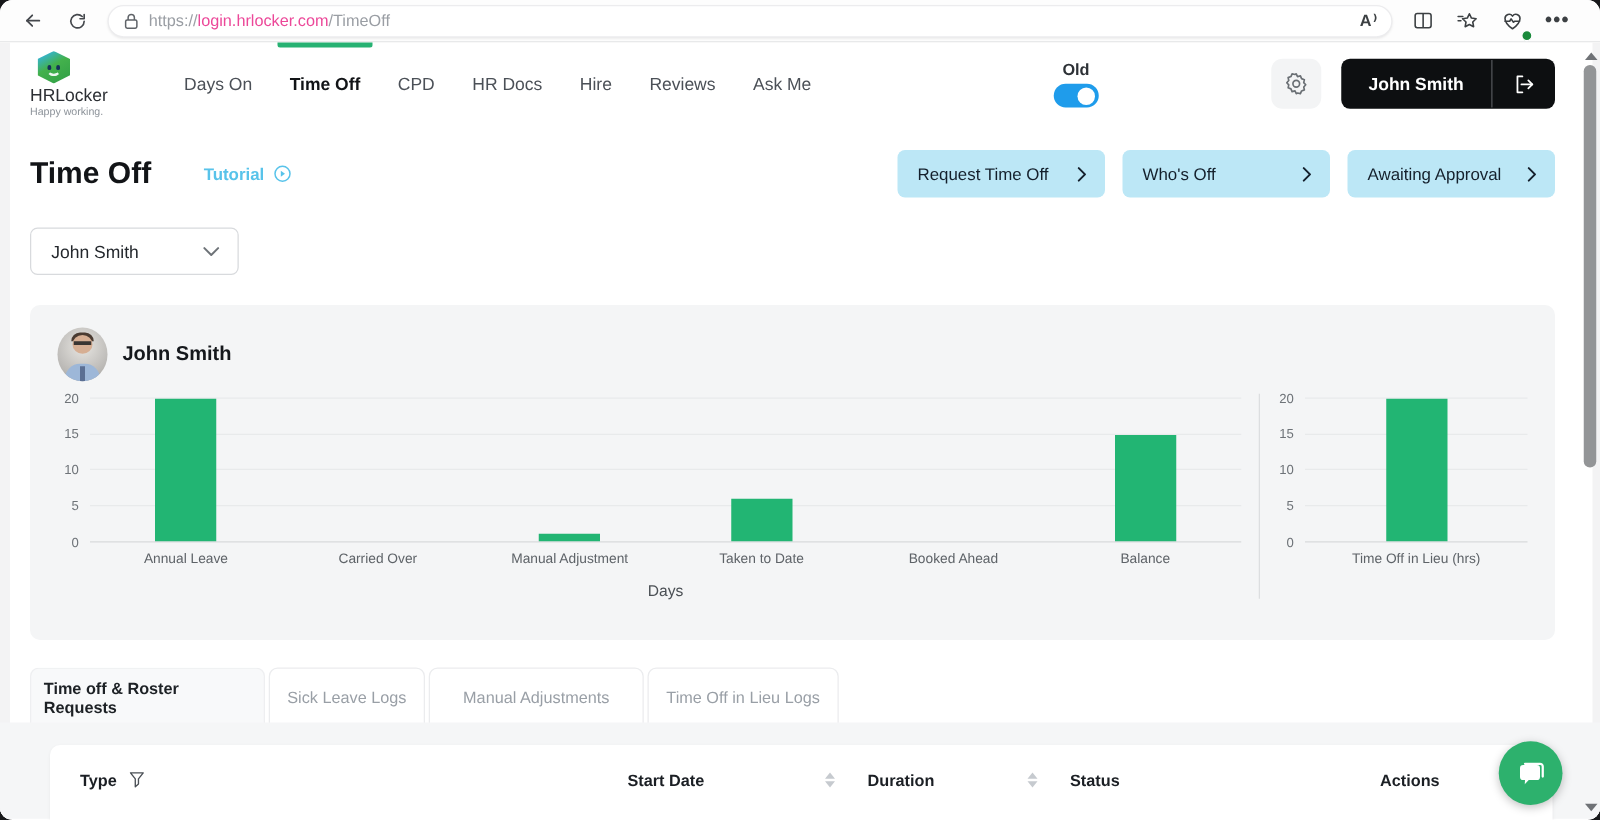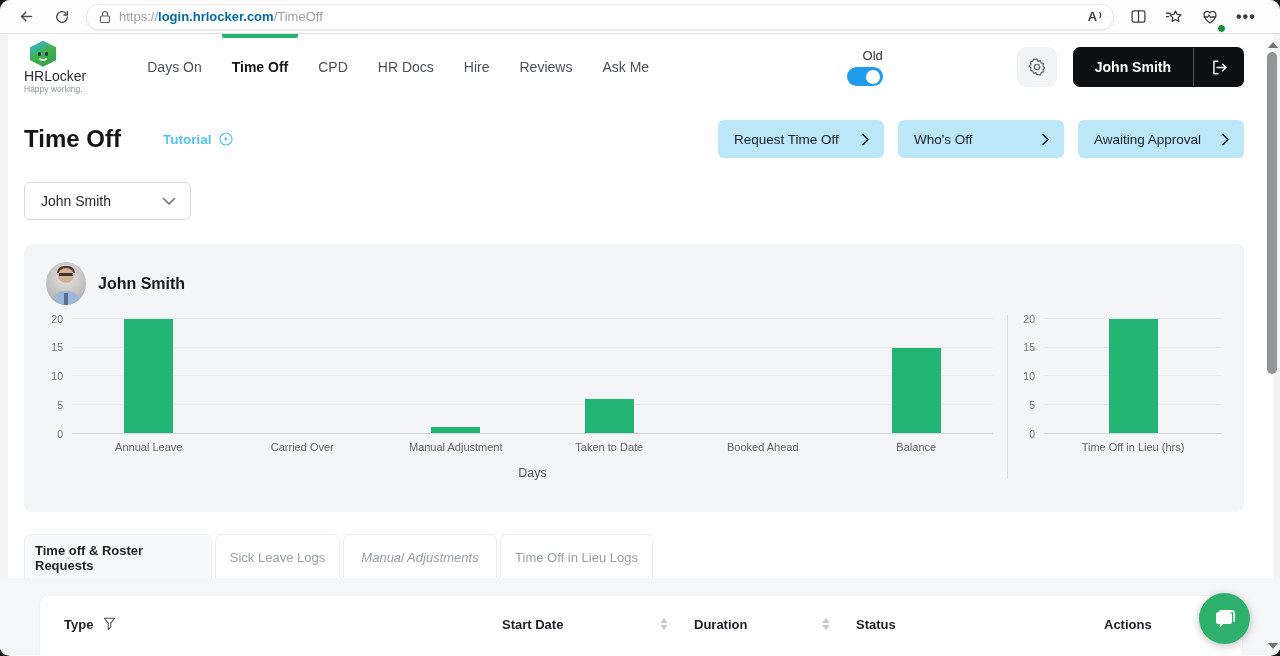--- a/index.html
+++ b/index.html
@@ -5,21 +5,21 @@
   * { margin:0; padding:0; box-sizing:border-box; }
   html,body { width:1280px; height:656px; }
   body { background:#17181a; font-family:"Liberation Sans","DejaVu Sans",sans-serif; }
   .window { position:relative; width:1280px; height:656px; border-radius:10px; overflow:hidden; background:#fff; }
 
   
   .toolbar { height:34px; background:#fdfdfd; border-bottom:1px solid #e1e2e4; display:flex; align-items:center; padding:0 12px; }
   .tb-btn { width:28px; height:28px; display:flex; align-items:center; justify-content:center; color:#45484d; border-radius:6px; flex:none; cursor:pointer; }
   .urlbar { height:26px; flex:none; width:1028px; margin-left:10px; background:#fff; border:1px solid #ececee; box-shadow:0 1px 2px rgba(0,0,0,.08); border-radius:14px; display:flex; align-items:center; padding:0 10px 0 12px; }
   .urltext { font-size:13px; color:#9a9ea4; margin-left:8px; white-space:nowrap; }
-  .urltext .host { color:#0369a1; font-weight:bold; }
+  .urltext .host { color:#ec4899; font-weight:normal; }
   .urlspacer { flex:1; }
   .readaloud { font-size:13px; color:#3c4043; font-weight:bold; letter-spacing:1px; }
   .tb-right { display:flex; align-items:center; margin-left:10px; gap:8px; }
   .essentials-wrap { position:relative; }
   .ess-badge { position:absolute; right:-2px; bottom:-2px; width:9px; height:9px; border-radius:50%; background:#1a8a3c; border:1.5px solid #fff; }
   .dots { font-size:16px; color:#3c4043; letter-spacing:1px; font-weight:bold; padding:0 4px; }
 
   
   .content { position:relative; height:621px; background:#fff; border-left:8px solid #f3f3f4; border-right:6px solid #f3f3f4; }
 
@@ -31,21 +31,21 @@
   .logo-hex .smile { position:absolute; top:12px; left:7px; width:12px; height:8px; border:2px solid #eaf6ee; border-top:none; border-left-color:transparent; border-right-color:transparent; border-radius:0 0 10px 10px; }
   .logo-name { font-size:14px; font-weight:normal; color:#2b2e33; margin-top:2px; }
   .logo-tag { font-size:8.5px; color:#8d939a; margin-top:2px; }
 
   .nav { display:flex; margin-left:46px; height:66px; }
   .nav a { display:flex; align-items:center; height:66px; padding:0 15px; font-size:14px; color:#4b5057; text-decoration:none; position:relative; cursor:pointer; }
   .nav a.active { font-weight:bold; color:#121417; }
   .nav a.active::before { content:""; position:absolute; top:0; left:5px; right:5px; height:4px; background:#27b273; border-radius:0 0 2px 2px; }
 
   .hd-spacer { flex:1; }
-  .old-block { width:44px; display:flex; flex-direction:column; align-items:flex-end; gap:4px; }
+  .old-block { width:44px; display:flex; flex-direction:column; align-items:center; gap:4px;font-weight:bold; }
   .old-label { font-size:13px; color:#2d3136; }
   .toggle { width:36px; height:19px; border-radius:10px; background:#1f9ceb; position:relative; cursor:pointer; }
   .toggle .knob { position:absolute; top:2.5px; right:3px; width:14px; height:14px; border-radius:50%; background:#fff; }
   .gear-btn { margin-left:134px; width:40px; height:40px; border-radius:9px; background:#f3f4f5; display:flex; align-items:center; justify-content:center; cursor:pointer; flex:none; }
   .user-group { margin-left:16px; height:40px; background:#0d0f11; border-radius:7px; display:flex; align-items:stretch; overflow:hidden; flex:none; }
   .user-name-btn { color:#fff; font-size:14px; font-weight:bold; display:flex; align-items:center; padding:0 22px; cursor:pointer; }
   .user-divider { width:1px; background:#53565a; margin:1px 0; }
   .logout-btn { width:50px; display:flex; align-items:center; justify-content:center; cursor:pointer; }
 
   
@@ -84,21 +84,21 @@
   .c-slot { flex:1; display:flex; justify-content:center; align-items:flex-end; height:100%; }
   .c-bar { width:49px; }
   .c-xlabels { display:flex; margin-left:26px; margin-top:7px;align-items:flex-end; }
   .c-xcat { flex:1; text-align:center; font-size:11px; color:#5e6368; }
   .c-xaxis-label { margin-left:26px; text-align:center; font-size:12.5px; color:#4b5055; margin-top:13px; }
 
   
   .tabs { display:flex; gap:3px; margin:22px 0 0 16px; }
   .tab { height:47px; border:1px solid #ebecee; border-radius:7px 7px 0 0; background:#fff; display:flex; align-items:center; justify-content:center; font-size:13px; color:#999fa6; cursor:pointer; padding:0 10px; }
   .tab.active { background:#f8f9fa; border-color:#eeeff1; border-bottom-color:transparent; color:#1d2125; font-weight:bold; }
-  .tab-1 { width:188px; } .tab-2 { width:125px; } .tab-3 { width:154px;font-style:italic; } .tab-4 { width:153px; }
+  .tab-1 { width:188px; } .tab-2 { width:125px; } .tab-3 { width:172px; } .tab-4 { width:153px; }
 
   
   .table-section { position:absolute; left:-8px; right:-6px; top:544px; bottom:0; background:#f5f6f7; padding:18px 38px 0 40px; }
   .table-card { background:#fff; border-radius:8px 8px 0 0; box-shadow:0 1px 3px rgba(0,0,0,.05); height:72px; }
   .thead { display:grid; grid-template-columns:438px 192px 162px 248px 1fr; align-items:center; height:56px; padding:0 24px; }
   .th { display:flex; align-items:center; font-size:13px; font-weight:bold; color:#1b1f24; }
   .th .icon-gap { margin-left:10px; display:flex; }
   .th .sort { margin-left:auto; margin-right:26px; display:flex; flex-direction:column; gap:2px; }
   .sort i { width:0; height:0; border-left:4px solid transparent; border-right:4px solid transparent; display:block; }
   .sort .up { border-bottom:5px solid #c6cacf; }

